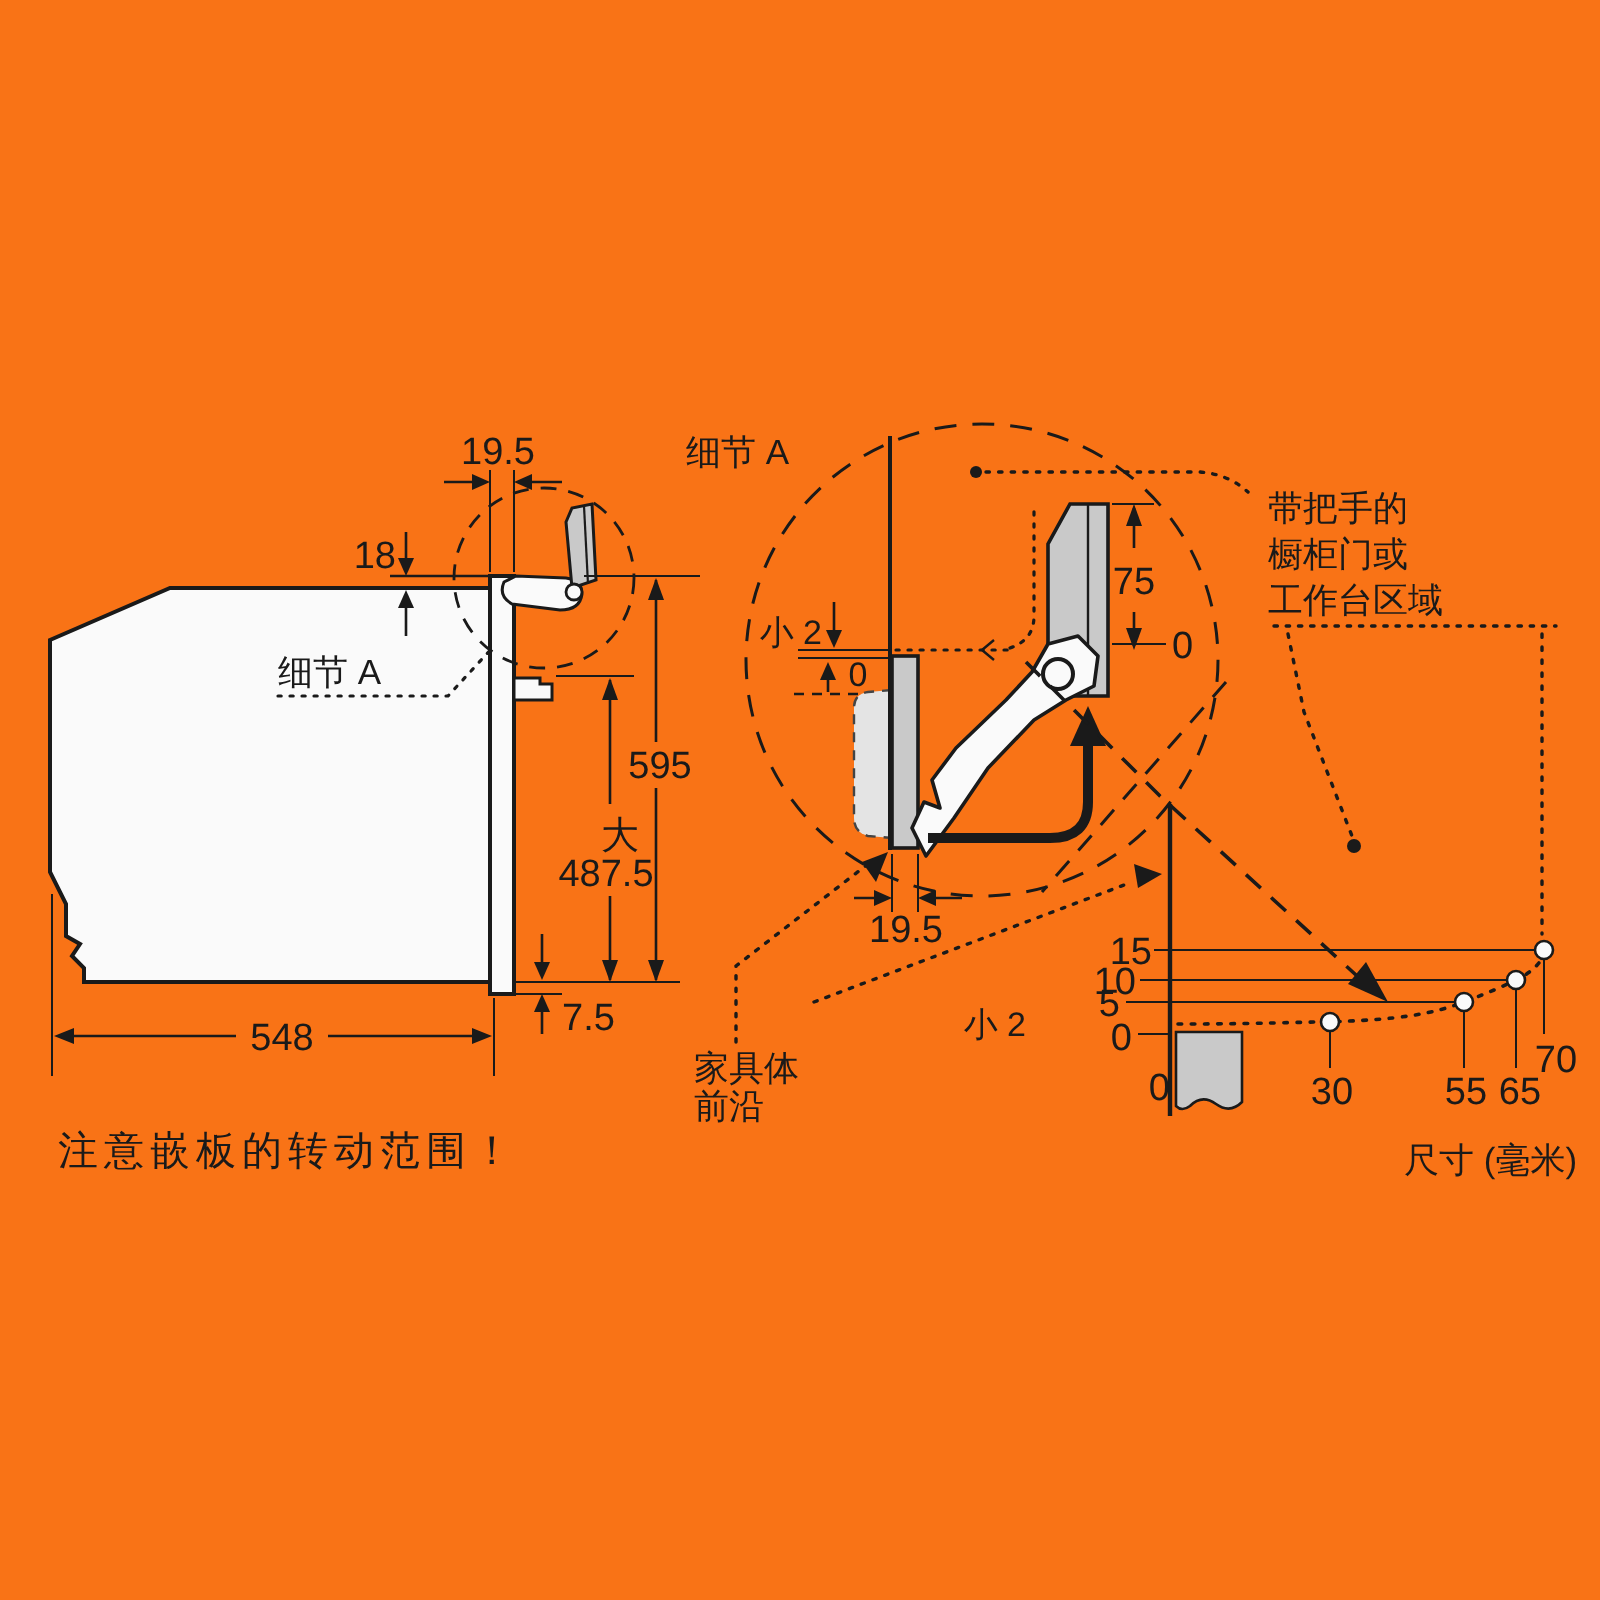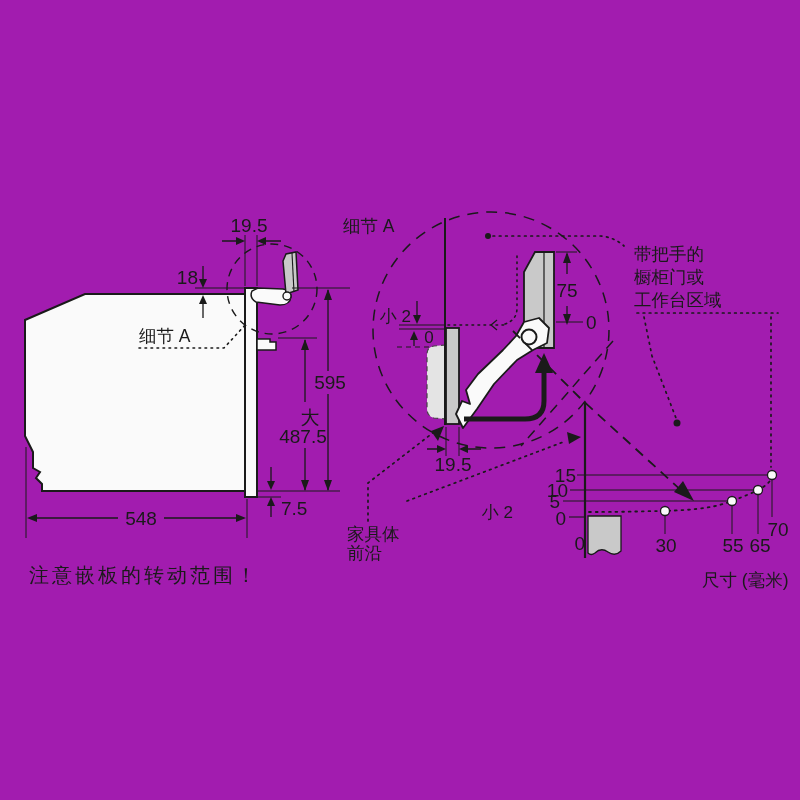--- a/index.html
+++ b/index.html
@@ -1,16 +1,16 @@
 <!DOCTYPE html>
 <html><head>
 <meta charset="utf-8">
 <style>
   html,body{margin:0;padding:0;background:#ffffff;}
-  .stage{position:relative;width:800px;height:800px;background:#a21caf;overflow:hidden;
+  .stage{position:relative;width:800px;height:800px;background:#f97316;overflow:hidden;
          font-family:"Liberation Sans","DejaVu Sans",sans-serif;}
   svg text{fill:#1a1a1a;font-family:"Liberation Sans","DejaVu Sans",sans-serif;}
   .dim{font-size:19px;}
   .dim-s{font-size:17px;}
   .cjk{font-size:17.5px;}
   .note{font-size:20px;letter-spacing:3px;}
   .ln{stroke:#1a1a1a;fill:none;}
 </style>
 </head>
 <body>

